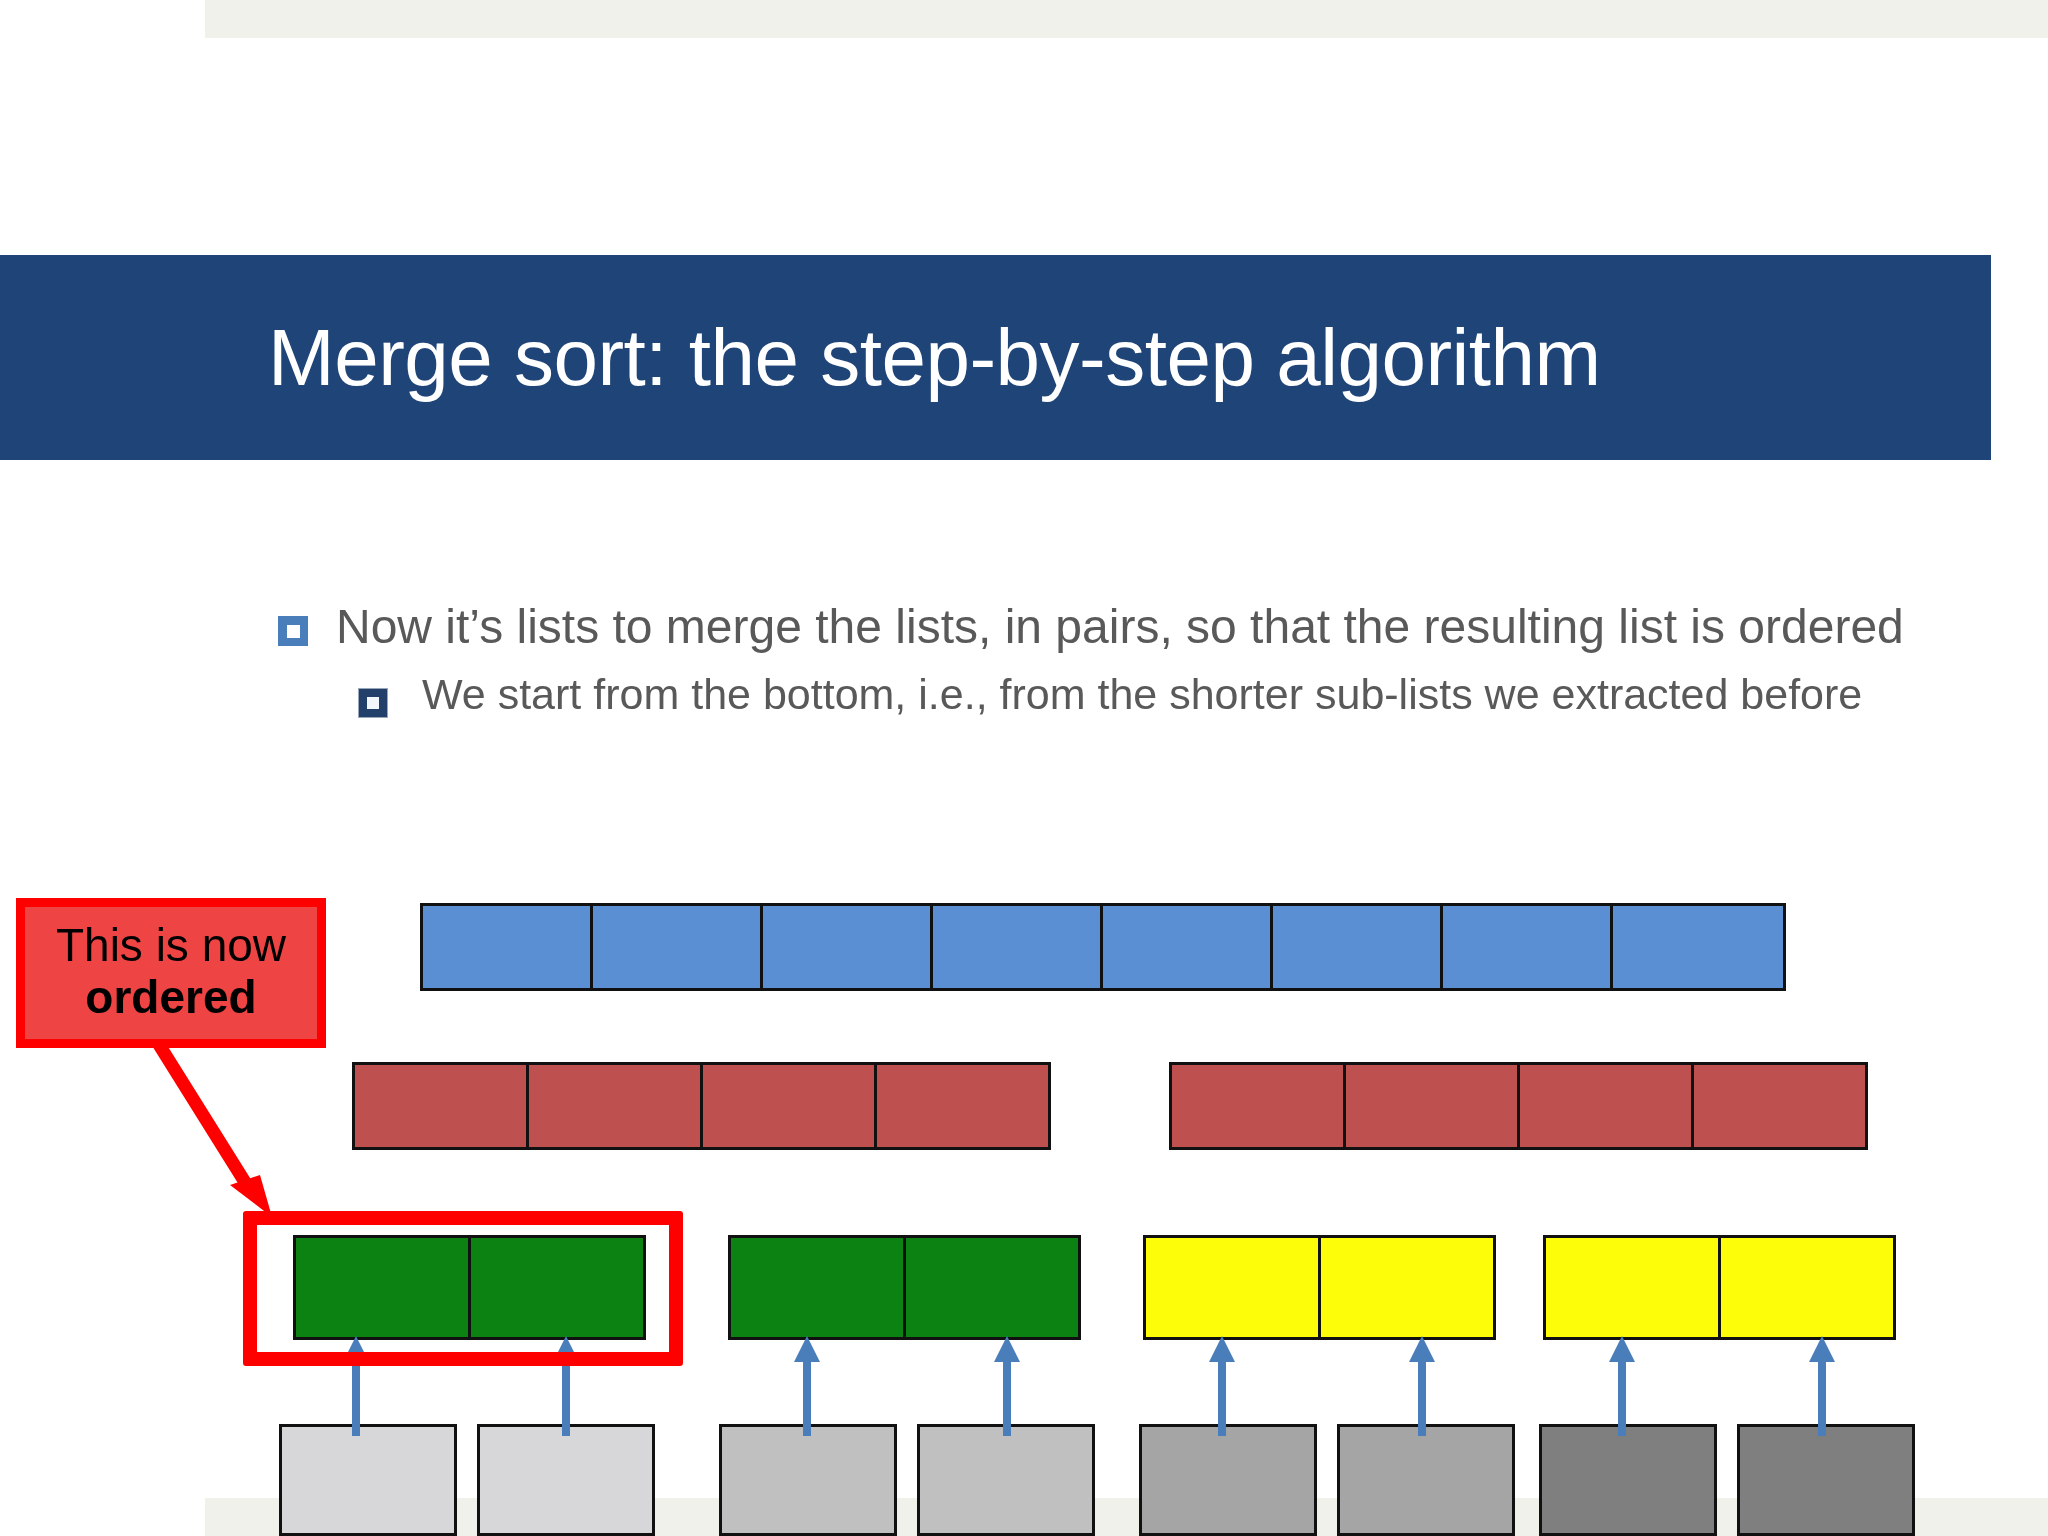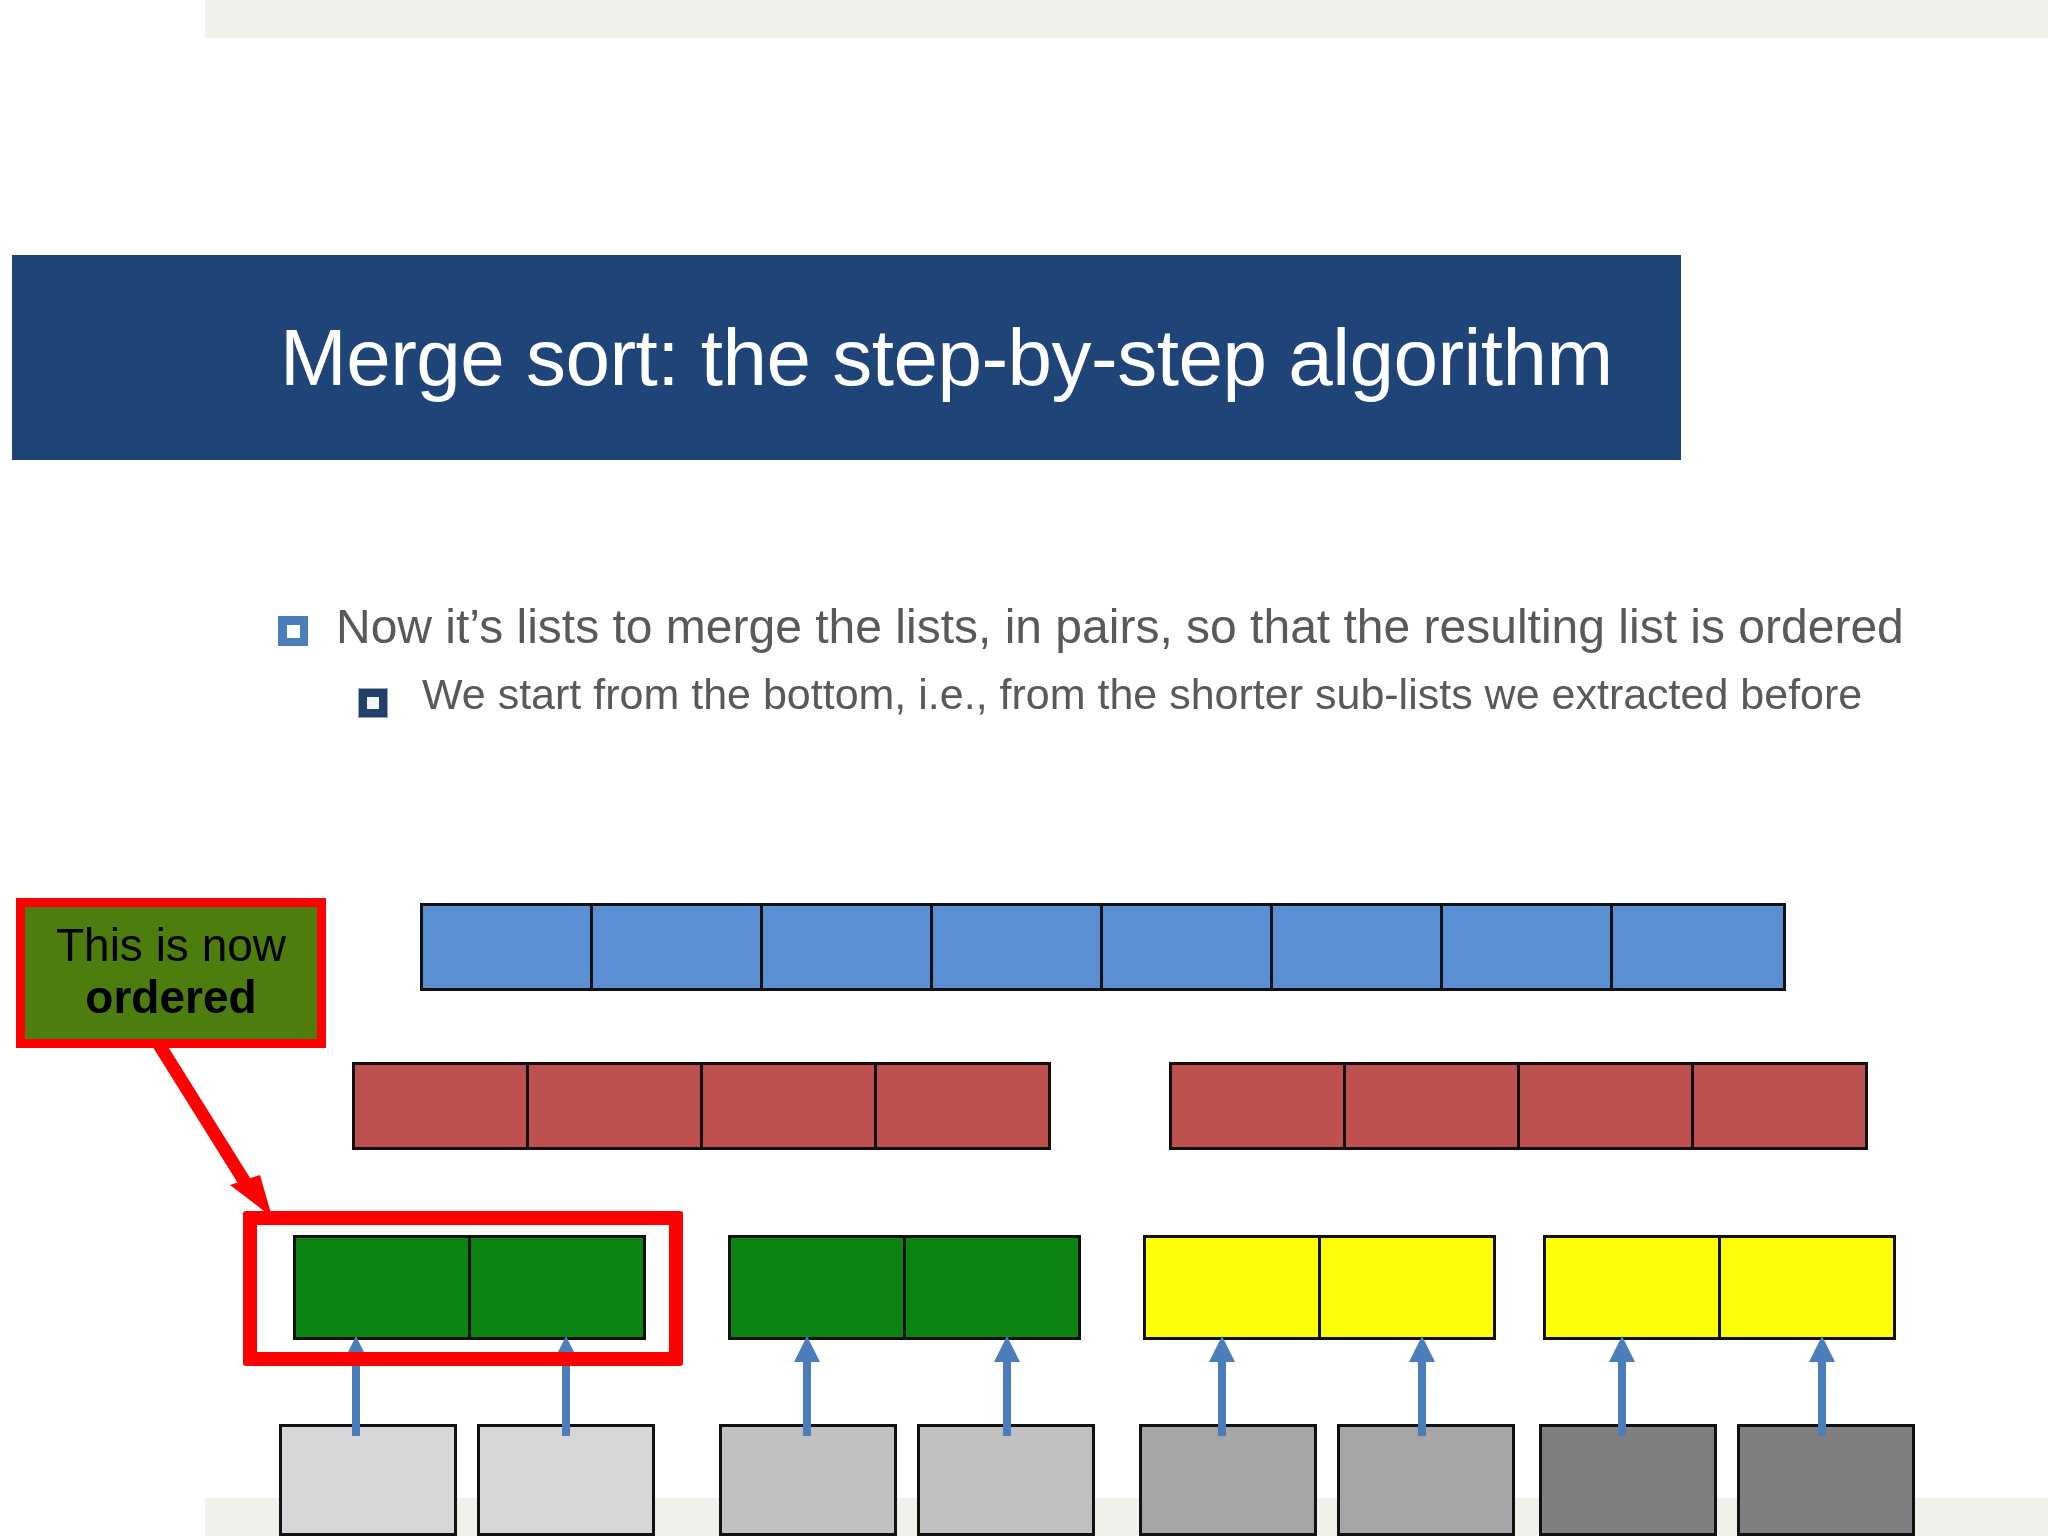--- a/index.html
+++ b/index.html
@@ -30,23 +30,23 @@
   #strip-bottom {
     left: 205px;
     top: 1498px;
     width: 1843px;
     height: 38px;
   }
 
   
   #title-band {
     position: absolute;
-    left: 12px;
+    left: 0;
     top: 255px;
-    width: 1669px;
+    width: 1991px;
     height: 205px;
     background: #1f4478;
     display: flex;
     align-items: center;
   }
   #title-text {
     color: #ffffff;
     font-size: 80px;
     font-weight: 400;
     letter-spacing: -0.5px;
@@ -154,21 +154,21 @@
     border-radius: 3px;
   }
 
   
   #callout {
     position: absolute;
     left: 16px;
     top: 898px;
     width: 310px;
     height: 150px;
-    background: #4d7c0f;
+    background: #ef4444;
     border: 9px solid #ff0000;
     box-sizing: border-box;
     display: flex;
     flex-direction: column;
     align-items: center;
     justify-content: center;
     color: #000000;
   }
   #callout-line1 {
     font-size: 46px;

